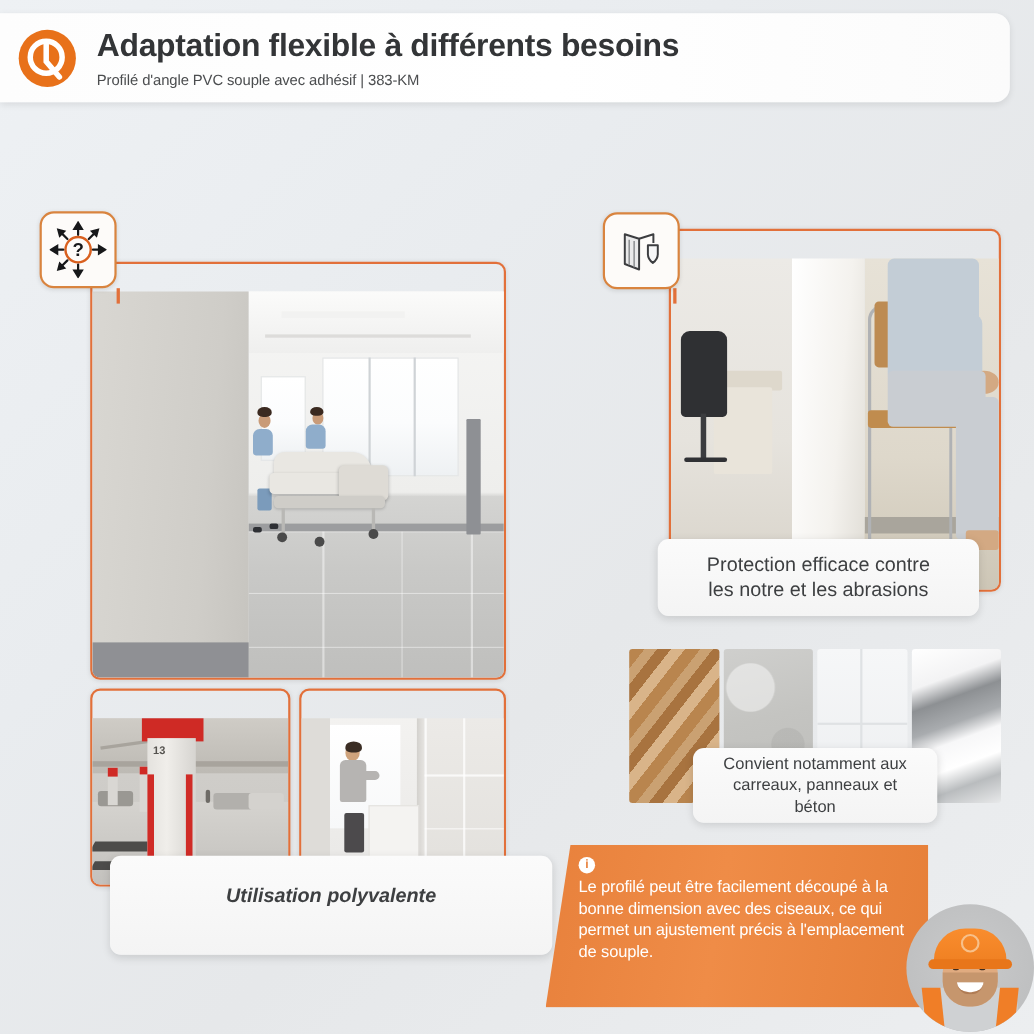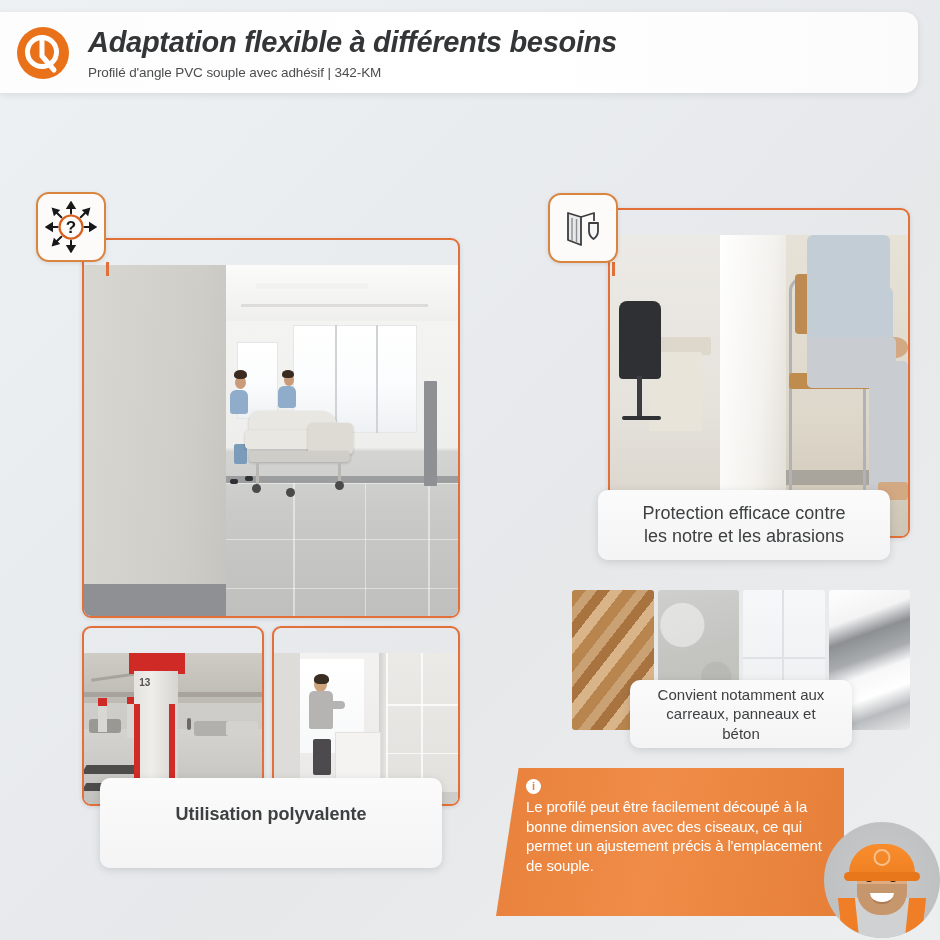--- a/index.html
+++ b/index.html
@@ -28,21 +28,20 @@
     margin-left: 16px; margin-right: 18px;
     flex: 0 0 auto;
   }
   .header-text { padding-top: 2px; }
   #page-title {
     font-size: 29px;
     font-weight: 700;
     letter-spacing: -0.3px;
     color: #333537;
     line-height: 1.1;
-    font-style: italic;
   }
   #page-subtitle {
     font-size: 13.5px;
     color: #4b4d4f;
     margin-top: 6px;
     letter-spacing: -0.1px;
   }
 
   
   .photo-frame {
@@ -267,21 +266,21 @@
 <body>
 
 <div id="header-bar">
   <svg id="brand-logo" viewBox="0 0 54 54">
     <circle cx="27" cy="27" r="26" fill="#e8711a"></circle>
     <circle cx="26" cy="26" r="14.5" fill="none" stroke="#ffffff" stroke-width="5"></circle>
     <path d="M26 12 L26 30 L38 44" fill="none" stroke="#ffffff" stroke-width="5" stroke-linecap="round"></path>
   </svg>
   <div class="header-text">
     <div id="page-title">Adaptation flexible à différents besoins</div>
-    <div id="page-subtitle">Profilé d'angle PVC souple avec adhésif | 342-KM</div>
+    <div id="page-subtitle">Profilé d'angle PVC souple avec adhésif | 383-KM</div>
   </div>
 </div>
 
 <div class="ln" style="left:106px; top:262px; width:2.5px; height:14px;"></div>
 <div class="ln" style="left:612px; top:262px; width:2.5px; height:14px;"></div>
 
 <div class="icon-badge" style="left:36px; top:192px;">
   <svg width="52" height="52" viewBox="0 0 52 52">
     <circle cx="26" cy="26" r="11.5" fill="none" stroke="#d9601f" stroke-width="2.2"></circle>
     <text x="26" y="32" text-anchor="middle" font-family="Liberation Sans, sans-serif" font-size="17" font-weight="700" fill="#17181a">?</text>
@@ -394,21 +393,21 @@
     <div class="rm-floor"></div>
     <div class="mn-head" style="left:22%; top:16%; width:13px; height:15px;"></div>
     <div class="mn-hair" style="left:21.5%; top:14%; width:15px; height:10px;"></div>
     <div class="mn-torso" style="left:19%; top:25%; width:24px; height:38px;"></div>
     <div class="mn-arm" style="left:29%; top:32%; width:18px; height:8px;"></div>
     <div class="mn-legs" style="left:21%; top:57%; width:18px; height:36px;"></div>
     <div class="mn-shoe" style="left:19%; top:91%; width:15px; height:6px;"></div>
   </div>
 </div>
 
-<div class="caption" style="left:100px; top:778px; width:342px; height:90px; padding:8px 10px;">
+<div class="caption" style="left:100px; top:778px; width:402px; height:90px; padding:8px 10px;font-style:italic;">
   <div class="cap-line" style="font-size:18px; font-weight:700; margin-bottom:17px;">Utilisation polyvalente</div>
 </div>
 
 <div class="icon-badge" style="left:548px; top:193px;">
   <svg width="48" height="48" viewBox="0 0 48 48">
     <path d="M9 9 L22 13 L22 41 L9 36 Z" fill="#e9e9ea" stroke="#3c3d40" stroke-width="1.8" stroke-linejoin="round"></path>
     <path d="M22 13 L35 9 L35 17" fill="none" stroke="#3c3d40" stroke-width="1.8" stroke-linejoin="round"></path>
     <line x1="13" y1="14" x2="13" y2="37" stroke="#8d8f92" stroke-width="1.4"></line>
     <line x1="17.5" y1="15" x2="17.5" y2="39" stroke="#8d8f92" stroke-width="1.4"></line>
     <path d="M30 19 L39 19 L39 27 C39 32 34.5 35 34.5 35 C34.5 35 30 32 30 27 Z" fill="#f6f6f7" stroke="#3c3d40" stroke-width="1.8" stroke-linejoin="round"></path>

